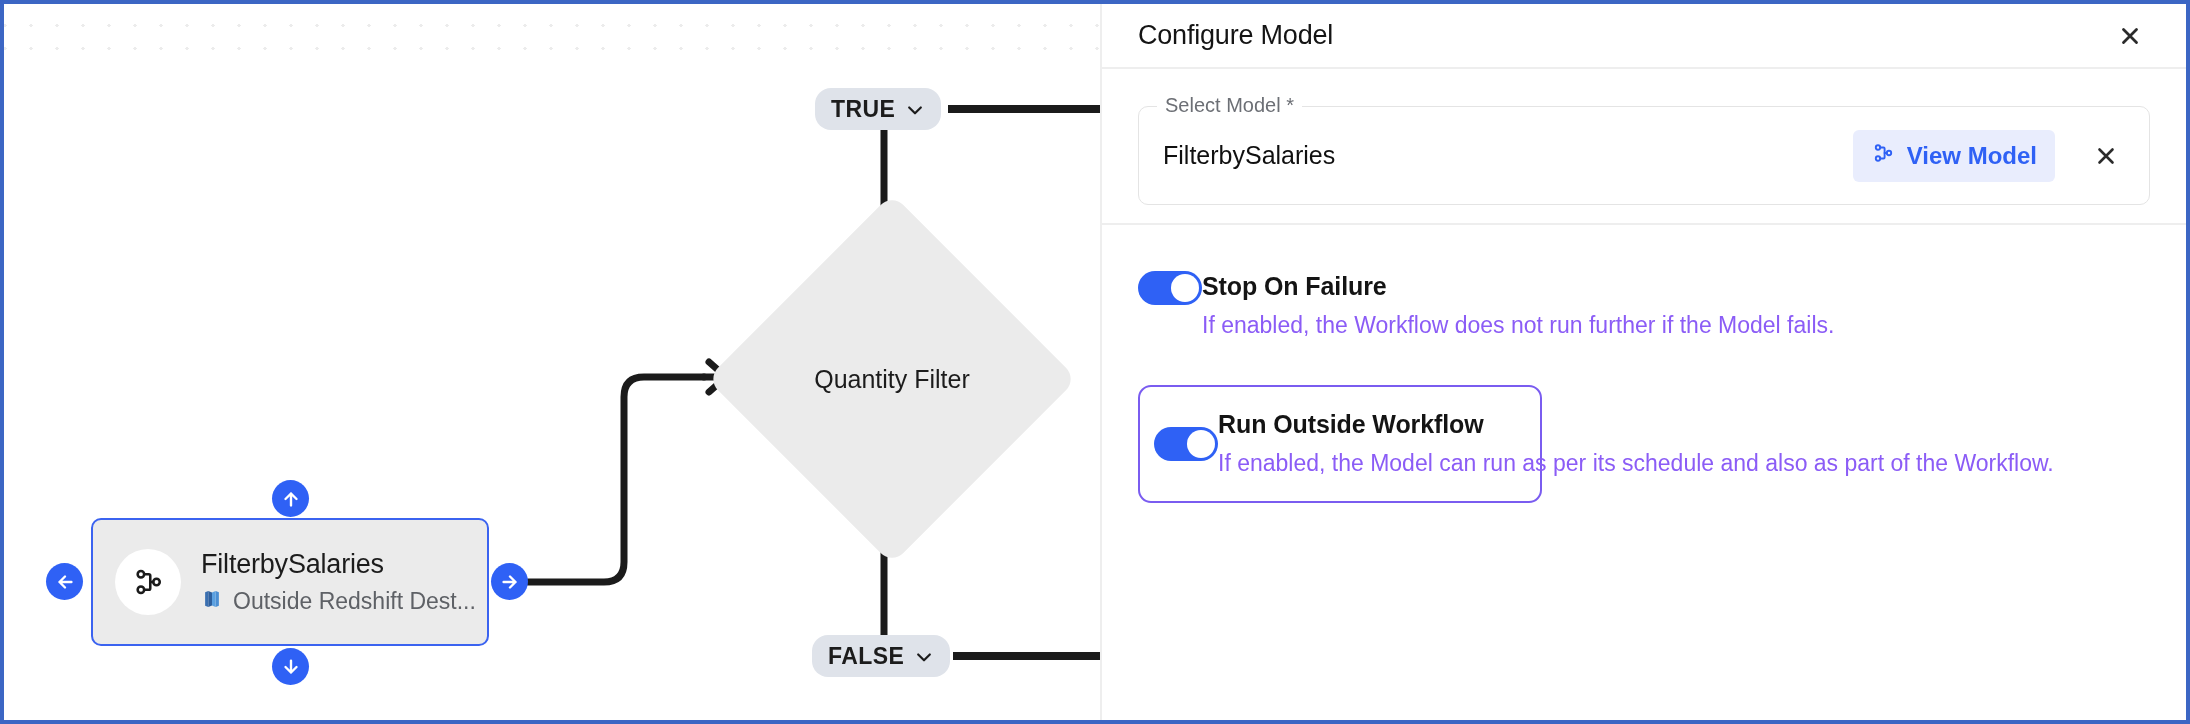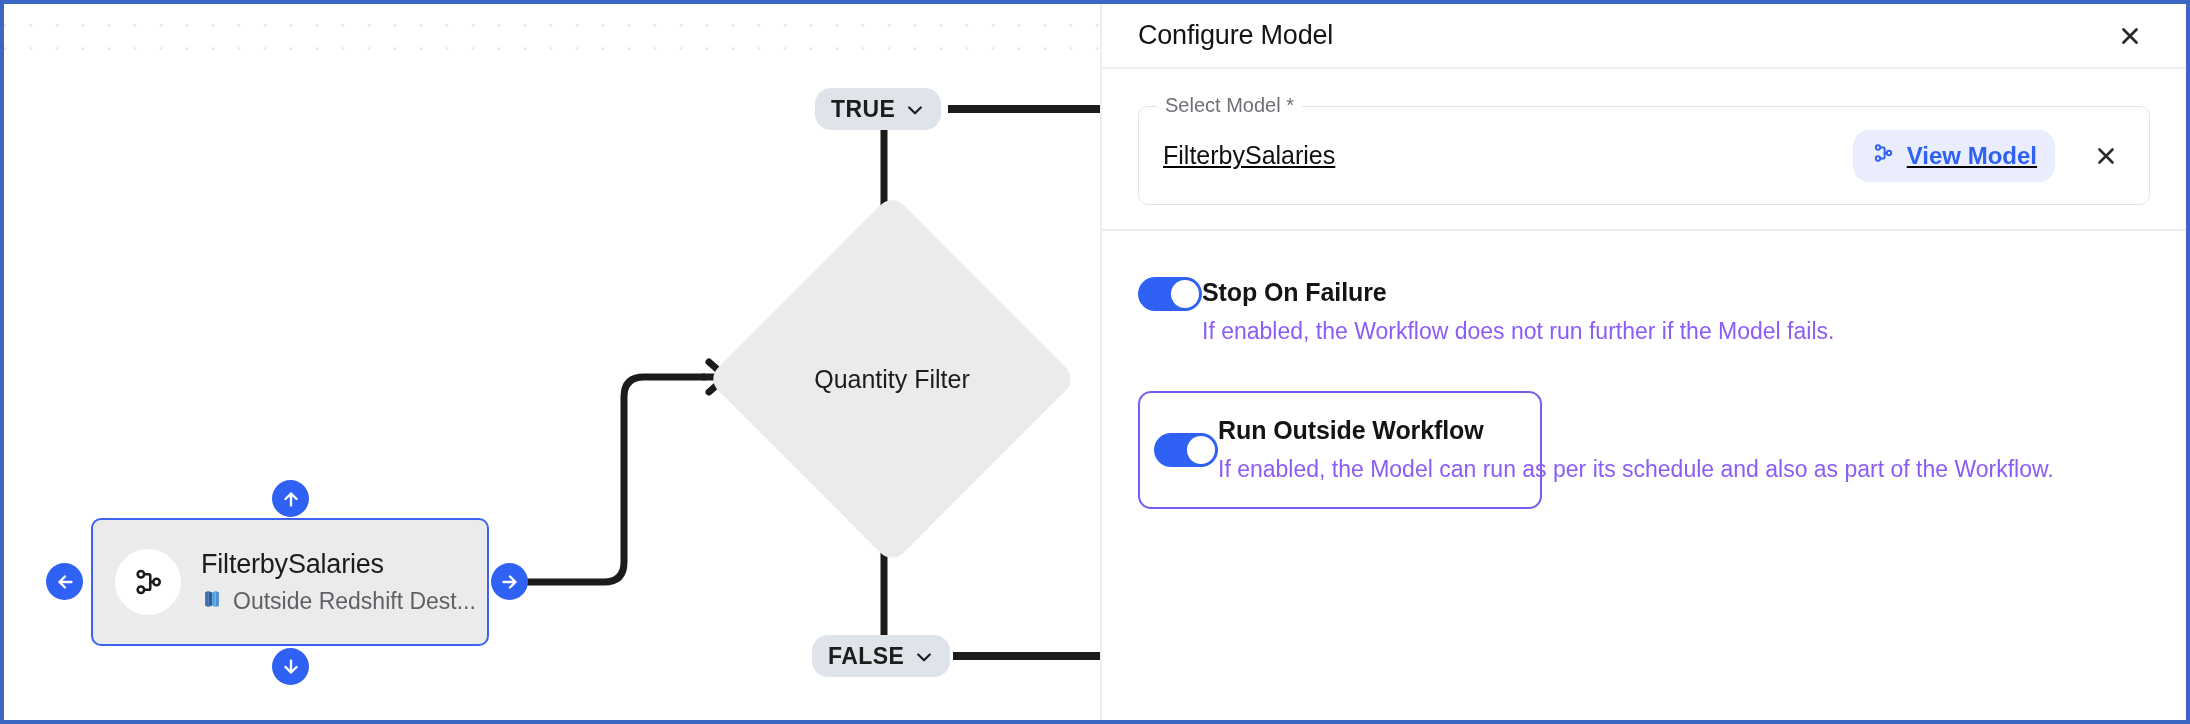--- a/index.html
+++ b/index.html
@@ -124,22 +124,21 @@
     flex: 1;
   }
   #panel-close {
     width: 40px; height: 40px;
     display: flex; align-items: center; justify-content: center;
     cursor: pointer;
   }
 
   #panel-section-model {
     border-bottom: 2px solid #eeeeee;
-    padding: 37px 36px 24px 36px;
-    text-decoration: underline;
+    padding: 37px 36px 18px 36px;
   }
   #model-fieldset {
     position: relative;
     border: 1.5px solid #e4e4e4;
     border-radius: 10px;
     padding: 22px 22px 22px 24px;
     height: 99px;
     display: flex; align-items: center;
   }
   #model-fieldset-legend {
@@ -148,21 +147,21 @@
     background: #ffffff;
     padding: 0 8px;
     font-size: 20px; color: #6c6f75;
   }
   #model-value {
     flex: 1;
     font-size: 25px; color: #101010;
   }
   #view-model-btn {
     background: #e9edfd;
-    border-radius: 16px;
+    border-radius: 6px;
     height: 52px;
     display: flex; align-items: center;
     gap: 12px;
     padding: 0 18px;
     color: #2f61f5;
     font-size: 24px; font-weight: bold;
     cursor: pointer;
   }
   #model-clear {
     width: 42px; height: 42px;

